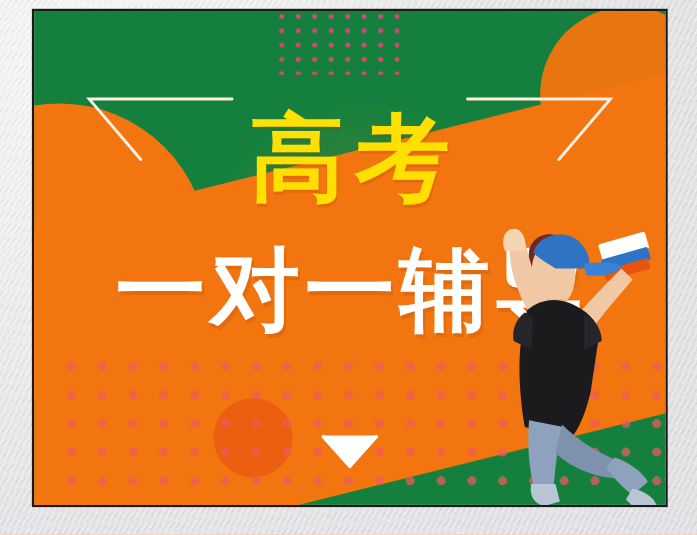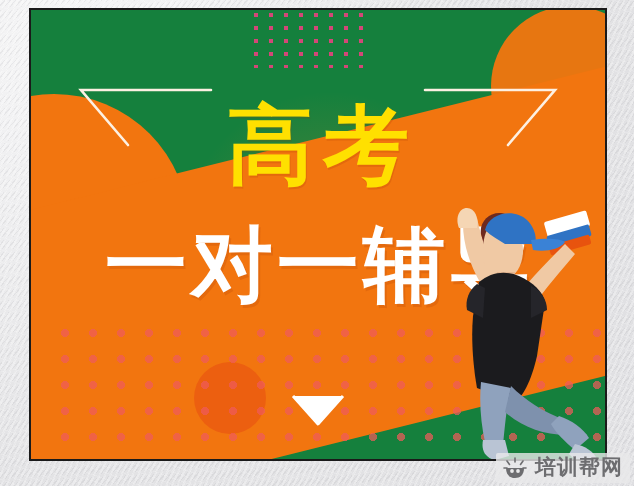--- a/index.html
+++ b/index.html
@@ -307,29 +307,14 @@
         <path d="M92 180 C106 194 124 206 146 214 L160 228 C134 232 106 224 86 206 Z" fill="#7e91ad"></path>
         <path d="M140 210 C152 214 164 222 170 232 L156 244 C146 236 136 226 132 218 Z" fill="#8fa2bd"></path>
 
         <path d="M64 234 C62 244 66 252 76 254 L90 250 L86 234 Z" fill="#b9c4d4"></path>
         <path d="M156 238 C166 240 176 246 178 254 L160 258 L150 248 Z" fill="#b9c4d4"></path>
       </svg>
     </div>
 
   </div>
 
-  <div class="watermark">
-    <svg class="watermark-icon" width="26" height="22" viewBox="0 0 26 22">
-      <g stroke="#6d6d70" stroke-width="1.6" stroke-linecap="round">
-        <line x1="13" y1="1" x2="13" y2="5"></line>
-        <line x1="5" y1="4" x2="7.5" y2="7.5"></line>
-        <line x1="21" y1="4" x2="18.5" y2="7.5"></line>
-        <line x1="2" y1="11" x2="5" y2="11"></line>
-        <line x1="24" y1="11" x2="21" y2="11"></line>
-      </g>
-      <path d="M4 11 C4 18 8 21 13 21 C18 21 22 18 22 11 Z" fill="#6d6d70"></path>
-      <circle cx="10" cy="14" r="1.9" fill="#e9e9ea"></circle>
-      <circle cx="16" cy="14" r="1.9" fill="#e9e9ea"></circle>
-    </svg>
-    <span class="watermark-text">培训帮网</span>
-  </div>
 
 </div>
 
 </body></html>

